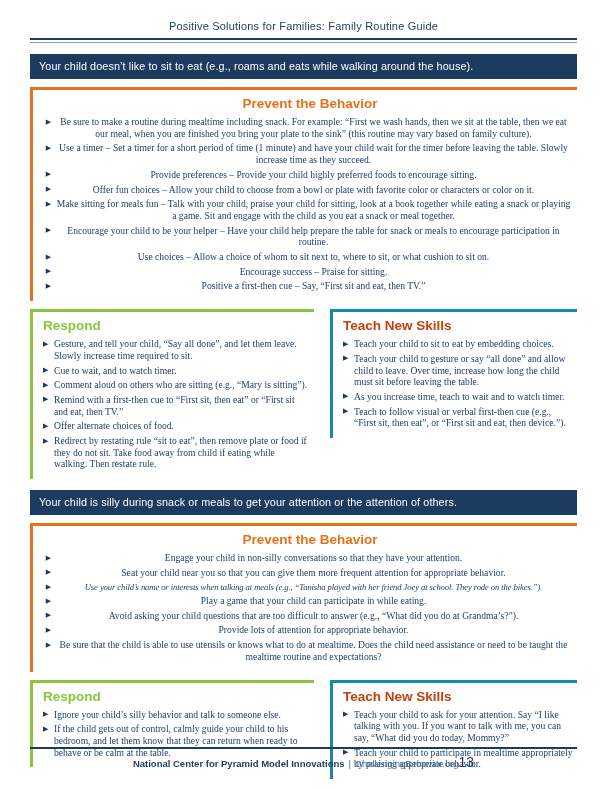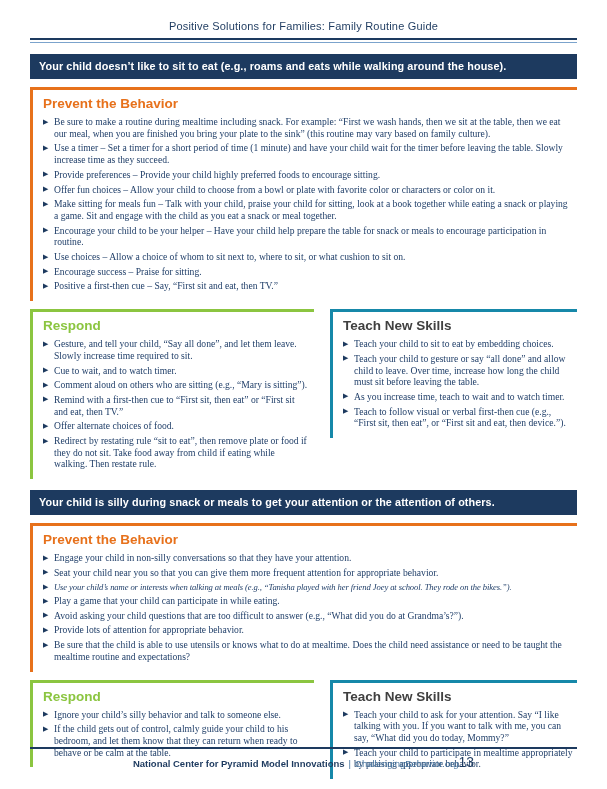--- a/index.html
+++ b/index.html
@@ -6,31 +6,31 @@
   .page{
     width:607px;height:789px;background:#ffffff;position:relative;overflow:hidden;
     margin:0 auto;box-sizing:border-box;padding:0 30px;
     font-family:"Liberation Serif", serif;color:#22406a;
   }
   .doc-header{padding-top:20px;text-align:center;
     font-family:"Liberation Sans", sans-serif;font-size:11px;color:#1d3a5f;letter-spacing:0.2px;}
   .header-rule{margin-top:6px;height:2px;border-top:2px solid #1d3a5f;border-bottom:1px solid #7ba3cc;}
   .banner{
     margin-top:11px;background:#1d3a5f;color:#ffffff;
-    font-family:"Liberation Sans", sans-serif;font-weight:bold;font-size:10.8px;
+    font-family:"Liberation Sans", sans-serif;font-weight:normal;font-size:10.8px;
     padding:6px 9px 7px 9px;letter-spacing:0.1px;
   }
   .sectionbox{border-top:3px solid;border-left:3px solid;padding:3px 0 6px 10px;margin-top:8px;box-sizing:border-box;}
-  .prevent{border-color:#e7711b;}
+  .prevent{border-color:#e7711b;text-align:center;}
   .respond{border-color:#8bc540;}
   .teach{border-color:#1688a9;}
   .sec-title{font-family:"Liberation Sans", sans-serif;font-weight:bold;font-size:13.5px;margin:3px 0 5px 0;}
   .prevent .sec-title{color:#e7711b;}
   .respond .sec-title{color:#8bc540;}
-  .teach .sec-title{color:#404040;}
+  .teach .sec-title{color:#c2410c;}
   .bullet{display:flex;margin:0 0 3px 0;font-size:9.6px;line-height:1.22;}
   .arrow{flex:0 0 11px;color:#1d3a5f;font-size:7px;margin-top:1.5px;font-family:"DejaVu Sans", sans-serif;}
   .btext{flex:1 1 auto;padding-right:4px;}
   .bullet.fit .btext{font-size:8.6px;letter-spacing:-0.1px;font-style:italic;}
   .cols{display:flex;gap:16px;align-items:flex-start;margin-top:0;}
   .col-left{flex:0 0 284px;box-sizing:border-box;}
   .col-right{flex:0 0 247px;box-sizing:border-box;}
   .footer-rule{position:absolute;left:30px;right:30px;bottom:40px;border-top:2px solid #1d3a5f;}
   .footer{position:absolute;left:30px;right:30px;bottom:19px;display:flex;justify-content:center;align-items:baseline;
     font-family:"Liberation Sans", sans-serif;font-size:9.5px;}

